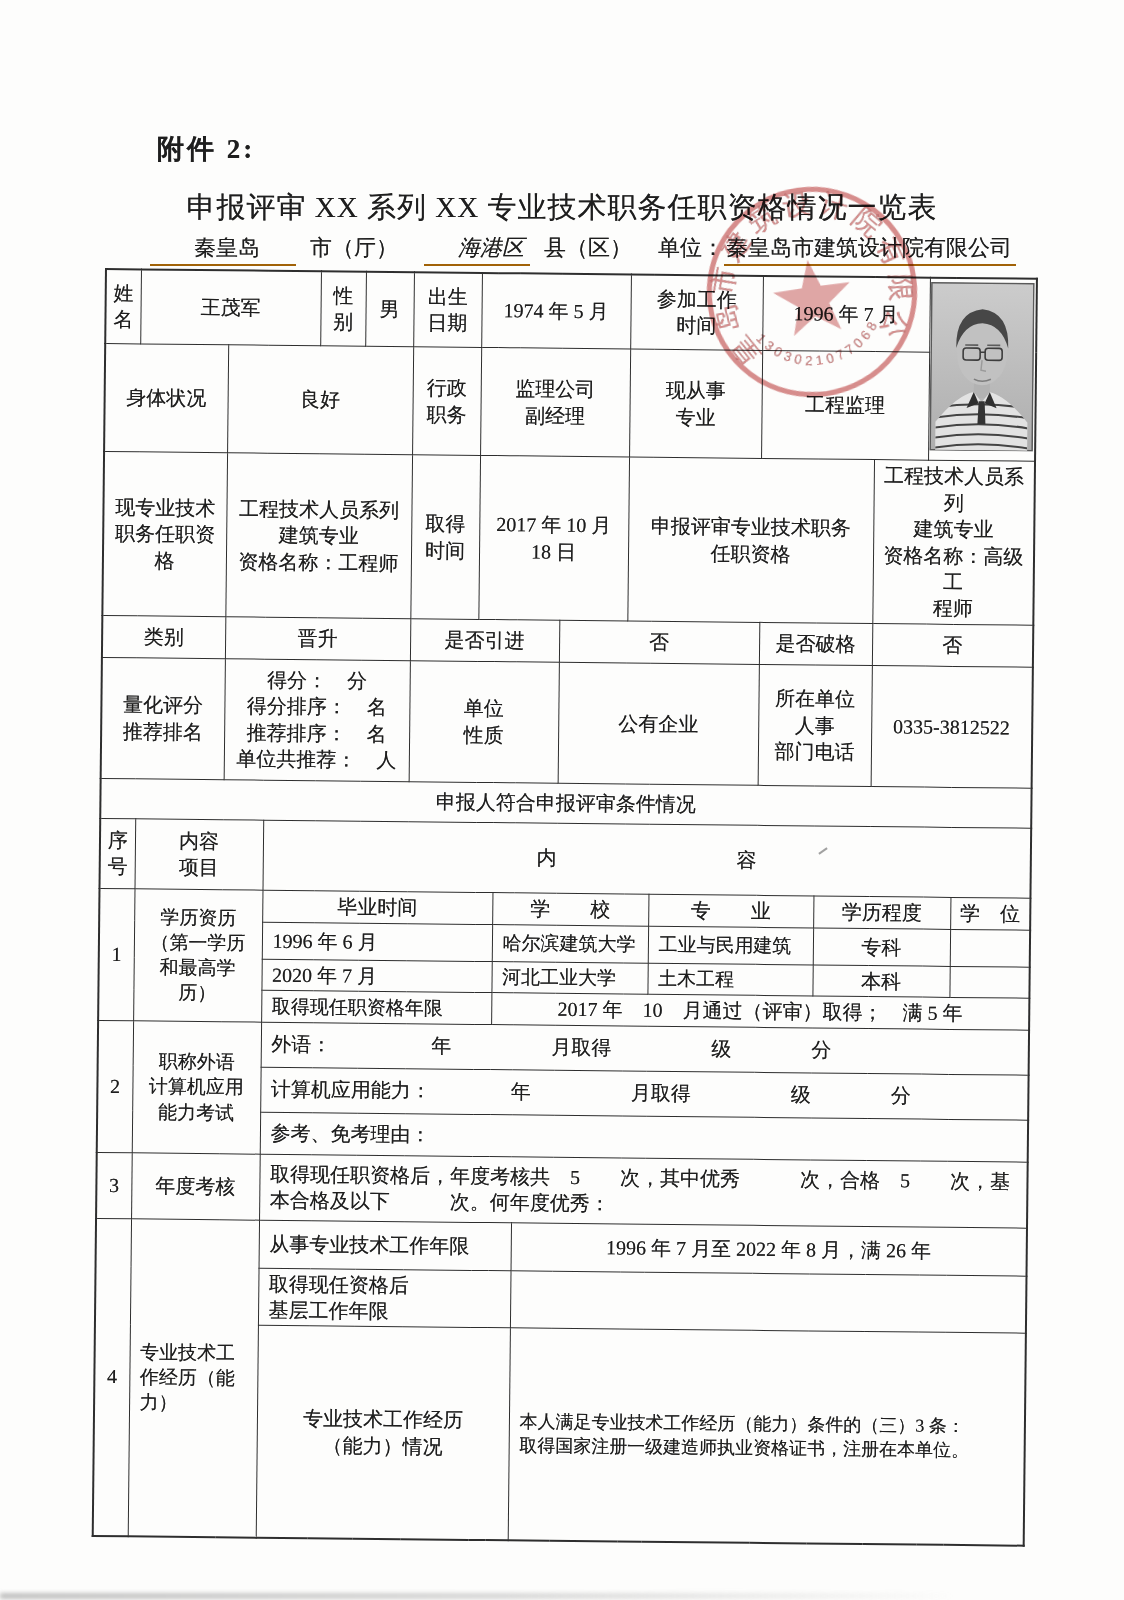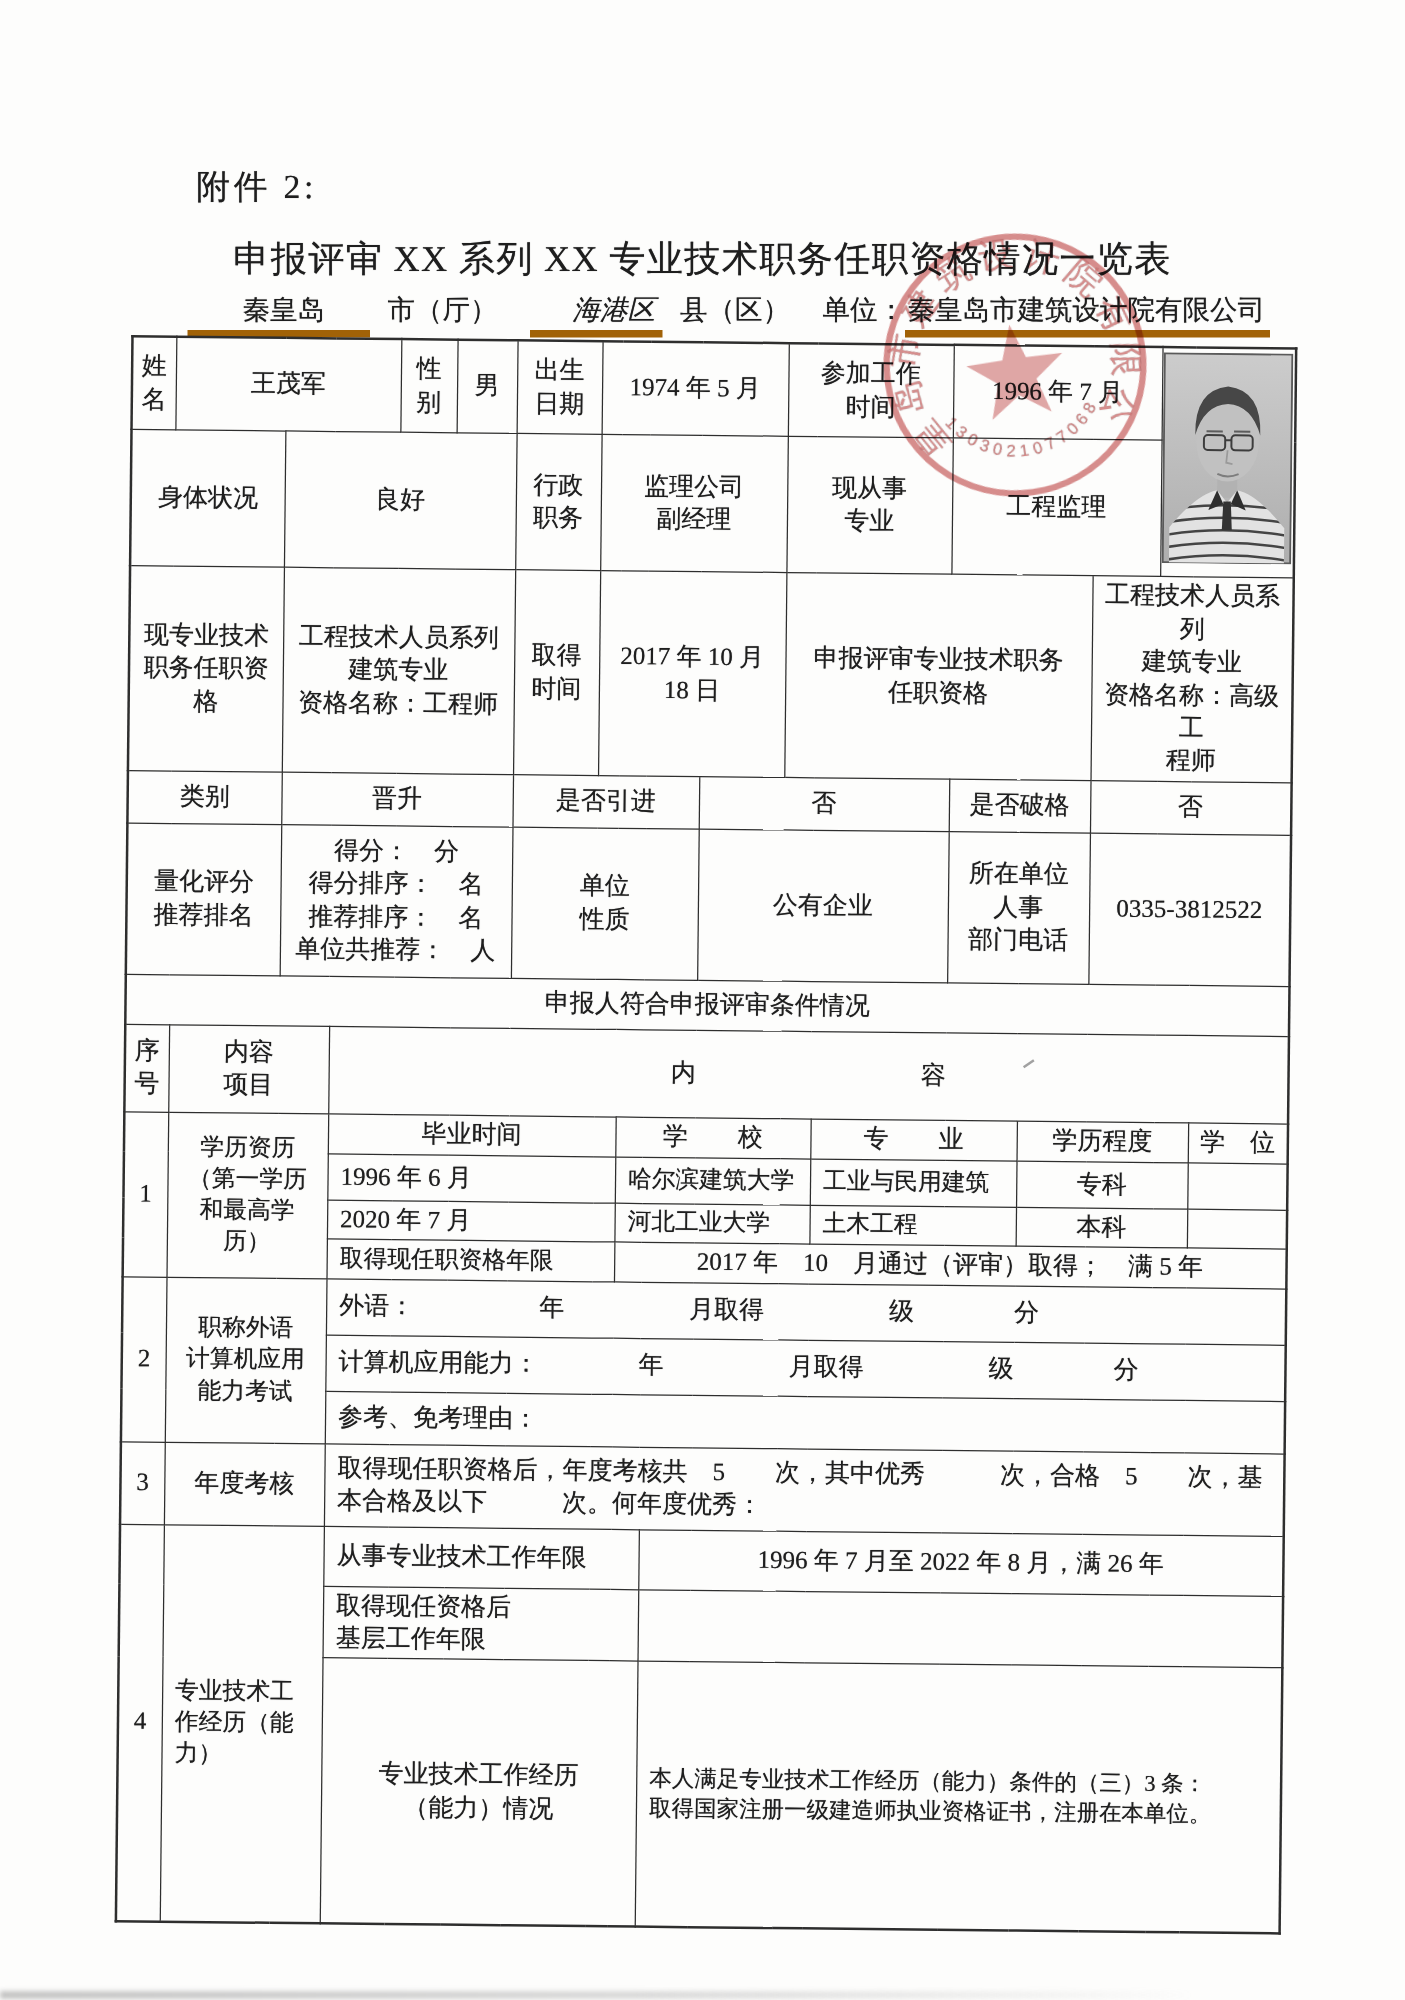--- a/index.html
+++ b/index.html
@@ -1,25 +1,25 @@
 <!DOCTYPE html>
 <html><head>
 <meta charset="utf-8">
 <style>
   html,body{margin:0;padding:0;}
   body{width:1124px;height:1600px;background:#f4f4f2;}
   .sheet{position:relative;width:1124px;height:1600px;background:#fdfdfc;overflow:hidden;
          font-family:"Liberation Serif","DejaVu Serif",serif;color:#1e1e1e;}
   .scan-text{text-shadow:0 0 .6px rgba(40,40,40,.75);}
-  .attachment{position:absolute;left:157px;top:131px;font-size:27px;letter-spacing:3px;}
+  .attachment{position:absolute;left:157px;top:131px;font-size:27px;letter-spacing:3px;font-weight:bold;}
   .doc-title{position:absolute;left:0;top:188px;width:1124px;text-align:center;
              font-size:29px;letter-spacing:1px;}
   .fill-line{position:absolute;left:150px;top:233px;font-size:22px;white-space:nowrap;}
   .fill-line .seg{display:inline-block;}
-  .u{border-bottom:6px solid #a16207;}
+  .u{border-bottom:2px solid #a16207;}
   .pad-city{padding:0 36px 1px 44px;}
   .pad-district{padding:0 6px 1px 34px;font-style:italic;}
   .pad-unit{padding:0 4px 1px 2px;}
   .gap-s{display:inline-block;width:14px;}
   .gap-m{display:inline-block;width:26px;}
 
   table.form{position:absolute;left:105px;top:268px;width:931px;border-collapse:collapse;
              table-layout:fixed;transform:rotate(.6deg);transform-origin:0 0;
              font-size:20px;background:rgba(255,255,255,.0);}
   table.form{border:2.5px solid #2e2e2e;}

